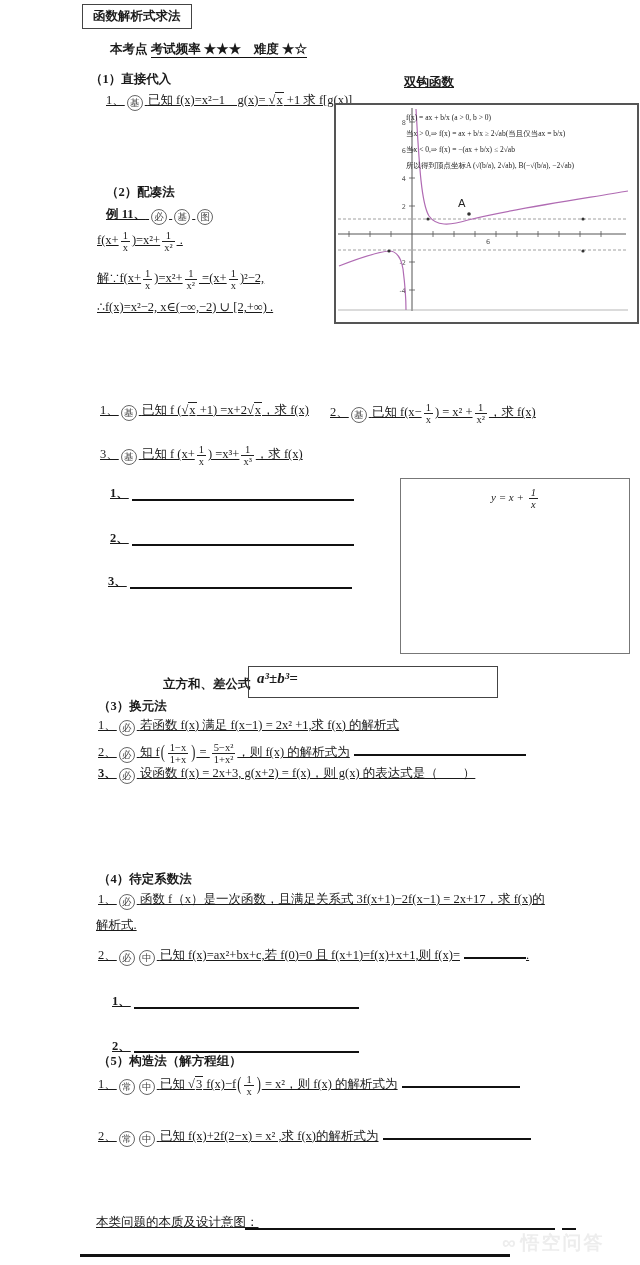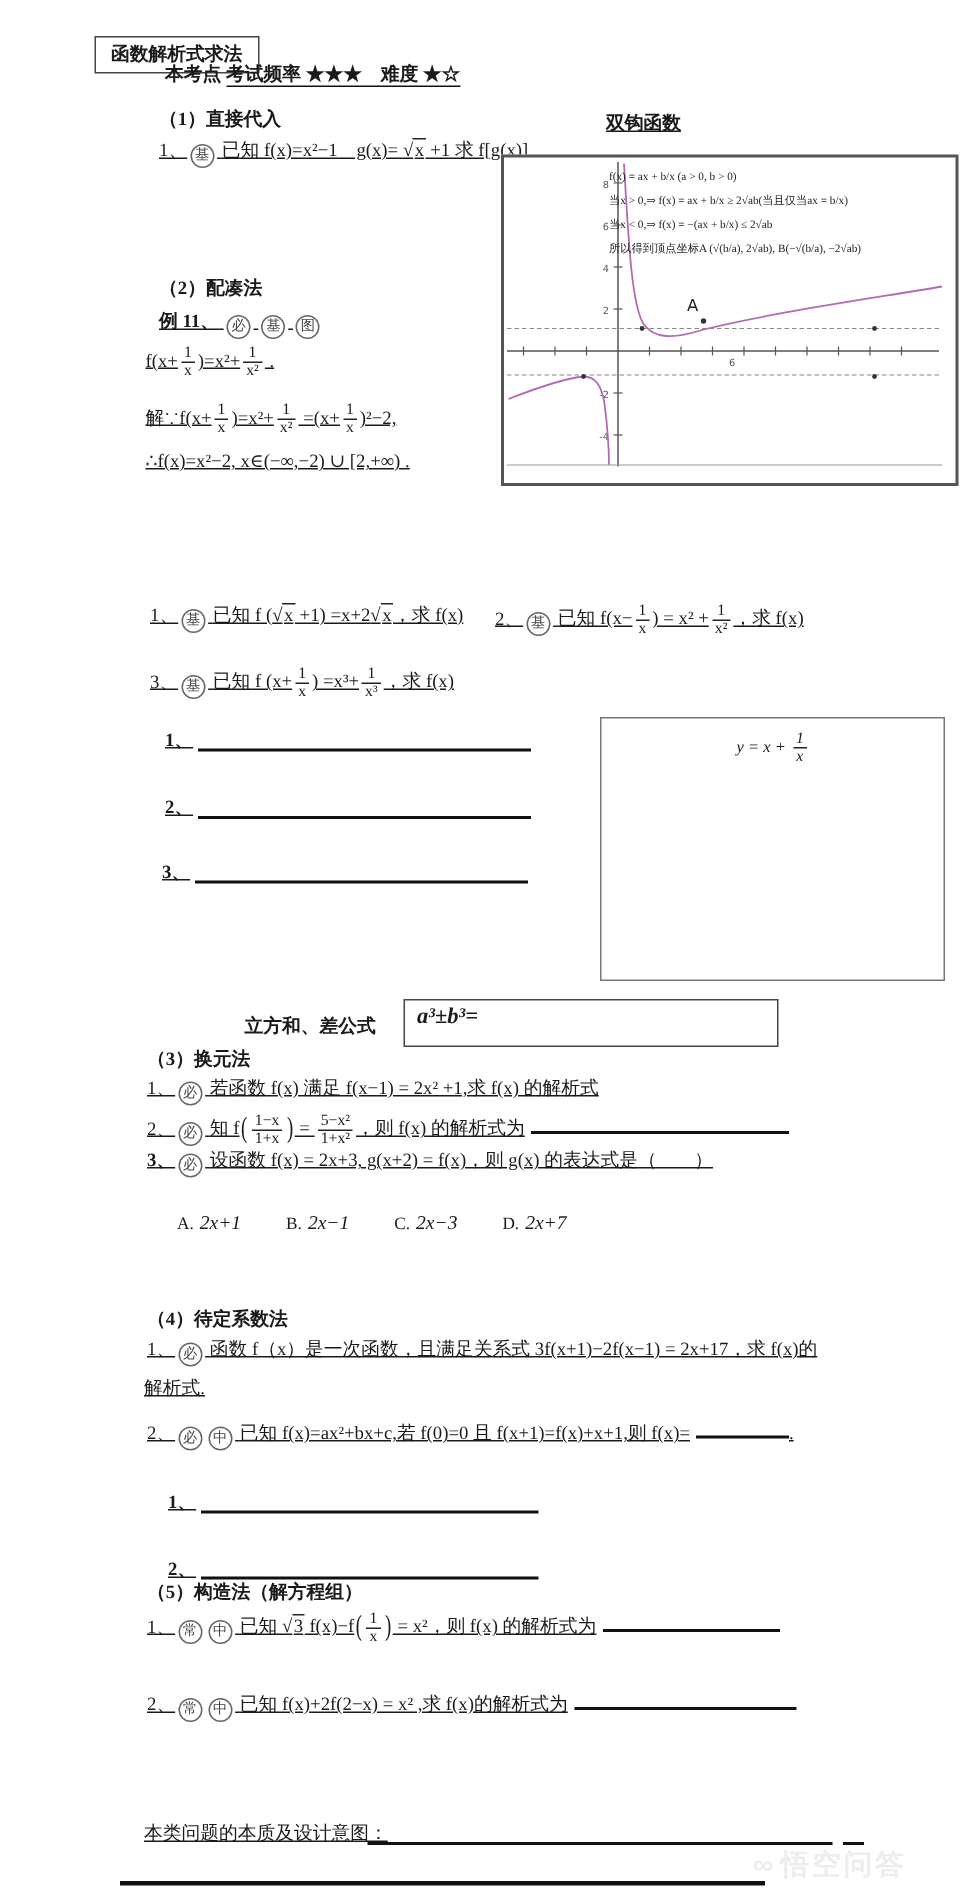--- a/index.html
+++ b/index.html
@@ -20,44 +20,44 @@
          vertical-align:-2px;background:#fff;}
   .uline{display:inline-block;border-bottom:2px solid #111;height:12px;margin-left:4px;}
   .blankline{position:absolute;border-bottom:2px solid #111;height:0;}
   .titlebox{border:1.5px solid #444;padding:3px 10px;font-size:12.5px;font-weight:bold;}
   .examline{font-size:12.5px;font-weight:bold;}
   .examline .un{border-bottom:1.5px solid #111;padding-bottom:1px;}
   .panel{position:absolute;left:334px;top:103px;width:301px;height:217px;border:2px solid #555;background:#fff;}
   .panel-formulas{position:absolute;left:70px;top:5px;}
   .panel-formulas div{font-size:7.5px;line-height:16px;color:#222;white-space:nowrap;}
   .graphbox{position:absolute;left:400px;top:478px;width:228px;height:174px;border:1.5px solid #777;}
-  .cubebox{position:absolute;left:269px;top:666px;width:248px;height:30px;border:1.5px solid #444;}
+  .cubebox{position:absolute;left:248px;top:666px;width:248px;height:30px;border:1.5px solid #444;}
   .cubebox .inner{position:absolute;left:8px;top:3px;font-size:15px;font-weight:bold;font-style:italic;}
   .heading{font-size:12.5px;font-weight:bold;}
   .choice-letter{font-size:11.5px;margin-right:4px;}
   .choice-val{font-style:italic;font-size:13px;margin-right:26px;font-family:"Liberation Serif",serif;}
   .watermark{position:absolute;left:502px;top:1230px;color:#ededed;font-size:19px;font-weight:bold;
              letter-spacing:2px;font-family:"Liberation Sans",sans-serif;}
   .watermark .wicon{margin-right:3px;}
   svg text{font-family:"DejaVu Sans",sans-serif;}
 </style>
 </head>
 <body>
 
 <div class="page">
 
-  <div class="abs titlebox" style="left:63px;top:4px;margin-top:20px;">
+  <div class="abs titlebox" style="left:82px;top:4px;">
     <span>函数解析式求法</span>
   </div>
 
   <div class="abs examline" style="left:110px;top:41px;">
     <span>本考点 </span><span class="un">考试频率 ★★★　难度 ★☆</span>
   </div>
 
-  <div class="abs heading" style="left:106px;top:71px;">（1）直接代入</div>
+  <div class="abs heading" style="left:90px;top:71px;">（1）直接代入</div>
 
   <div class="abs fx" style="left:106px;top:92px;">
     <span>1、</span><span class="badge">基</span>
     <span><span>已知 f(x)=x²−1　g(x)= </span><span class="sqrt">√<span class="rad">x</span></span><span> +1 求 f[g(x)]</span></span>
   </div>
 
   <div class="abs heading" style="left:404px;top:74px;text-decoration:underline;">双钩函数</div>
 
   <div class="panel">
     <svg width="297" height="213" viewBox="0 0 297 213">
@@ -173,26 +173,20 @@
   <div class="abs fx" style="left:98px;top:742px;">
     <span>2、</span><span class="badge">必</span>
     <span><span>知 f</span><span class="bp">(</span><span class="frac"><span class="fn">1−x</span><span class="fd">1+x</span></span><span class="bp">)</span><span> = </span><span class="frac"><span class="fn">5−x²</span><span class="fd">1+x²</span></span><span>，则 f(x) 的解析式为</span></span><span class="uline" style="width:172px;"></span>
   </div>
 
   <div class="abs fx" style="left:98px;top:765px;">
     <span class="bold">3、</span><span class="badge">必</span>
     <span><span>设函数 f(x) = 2x+3, g(x+2) = f(x)，则 g(x) 的表达式是（　　）</span></span>
   </div>
 
-  <div class="abs" style="left:118px;top:806px;">
-    <span class="choice-letter">A.</span><span class="choice-val">2x+1</span>
-    <span class="choice-letter">B.</span><span class="choice-val">2x−1</span>
-    <span class="choice-letter">C.</span><span class="choice-val">2x−3</span>
-    <span class="choice-letter">D.</span><span class="choice-val">2x+7</span>
-  </div>
 
   <div class="abs heading" style="left:98px;top:871px;">（4）待定系数法</div>
 
   <div class="abs fx" style="left:98px;top:891px;">
     <span>1、</span><span class="badge">必</span>
     <span><span>函数 f（x）是一次函数，且满足关系式 3f(x+1)−2f(x−1) = 2x+17，求 f(x)的</span></span>
   </div>
   <div class="abs fx" style="left:96px;top:917px;">解析式.</div>
 
   <div class="abs fx" style="left:98px;top:930px;margin-top:15px;">

